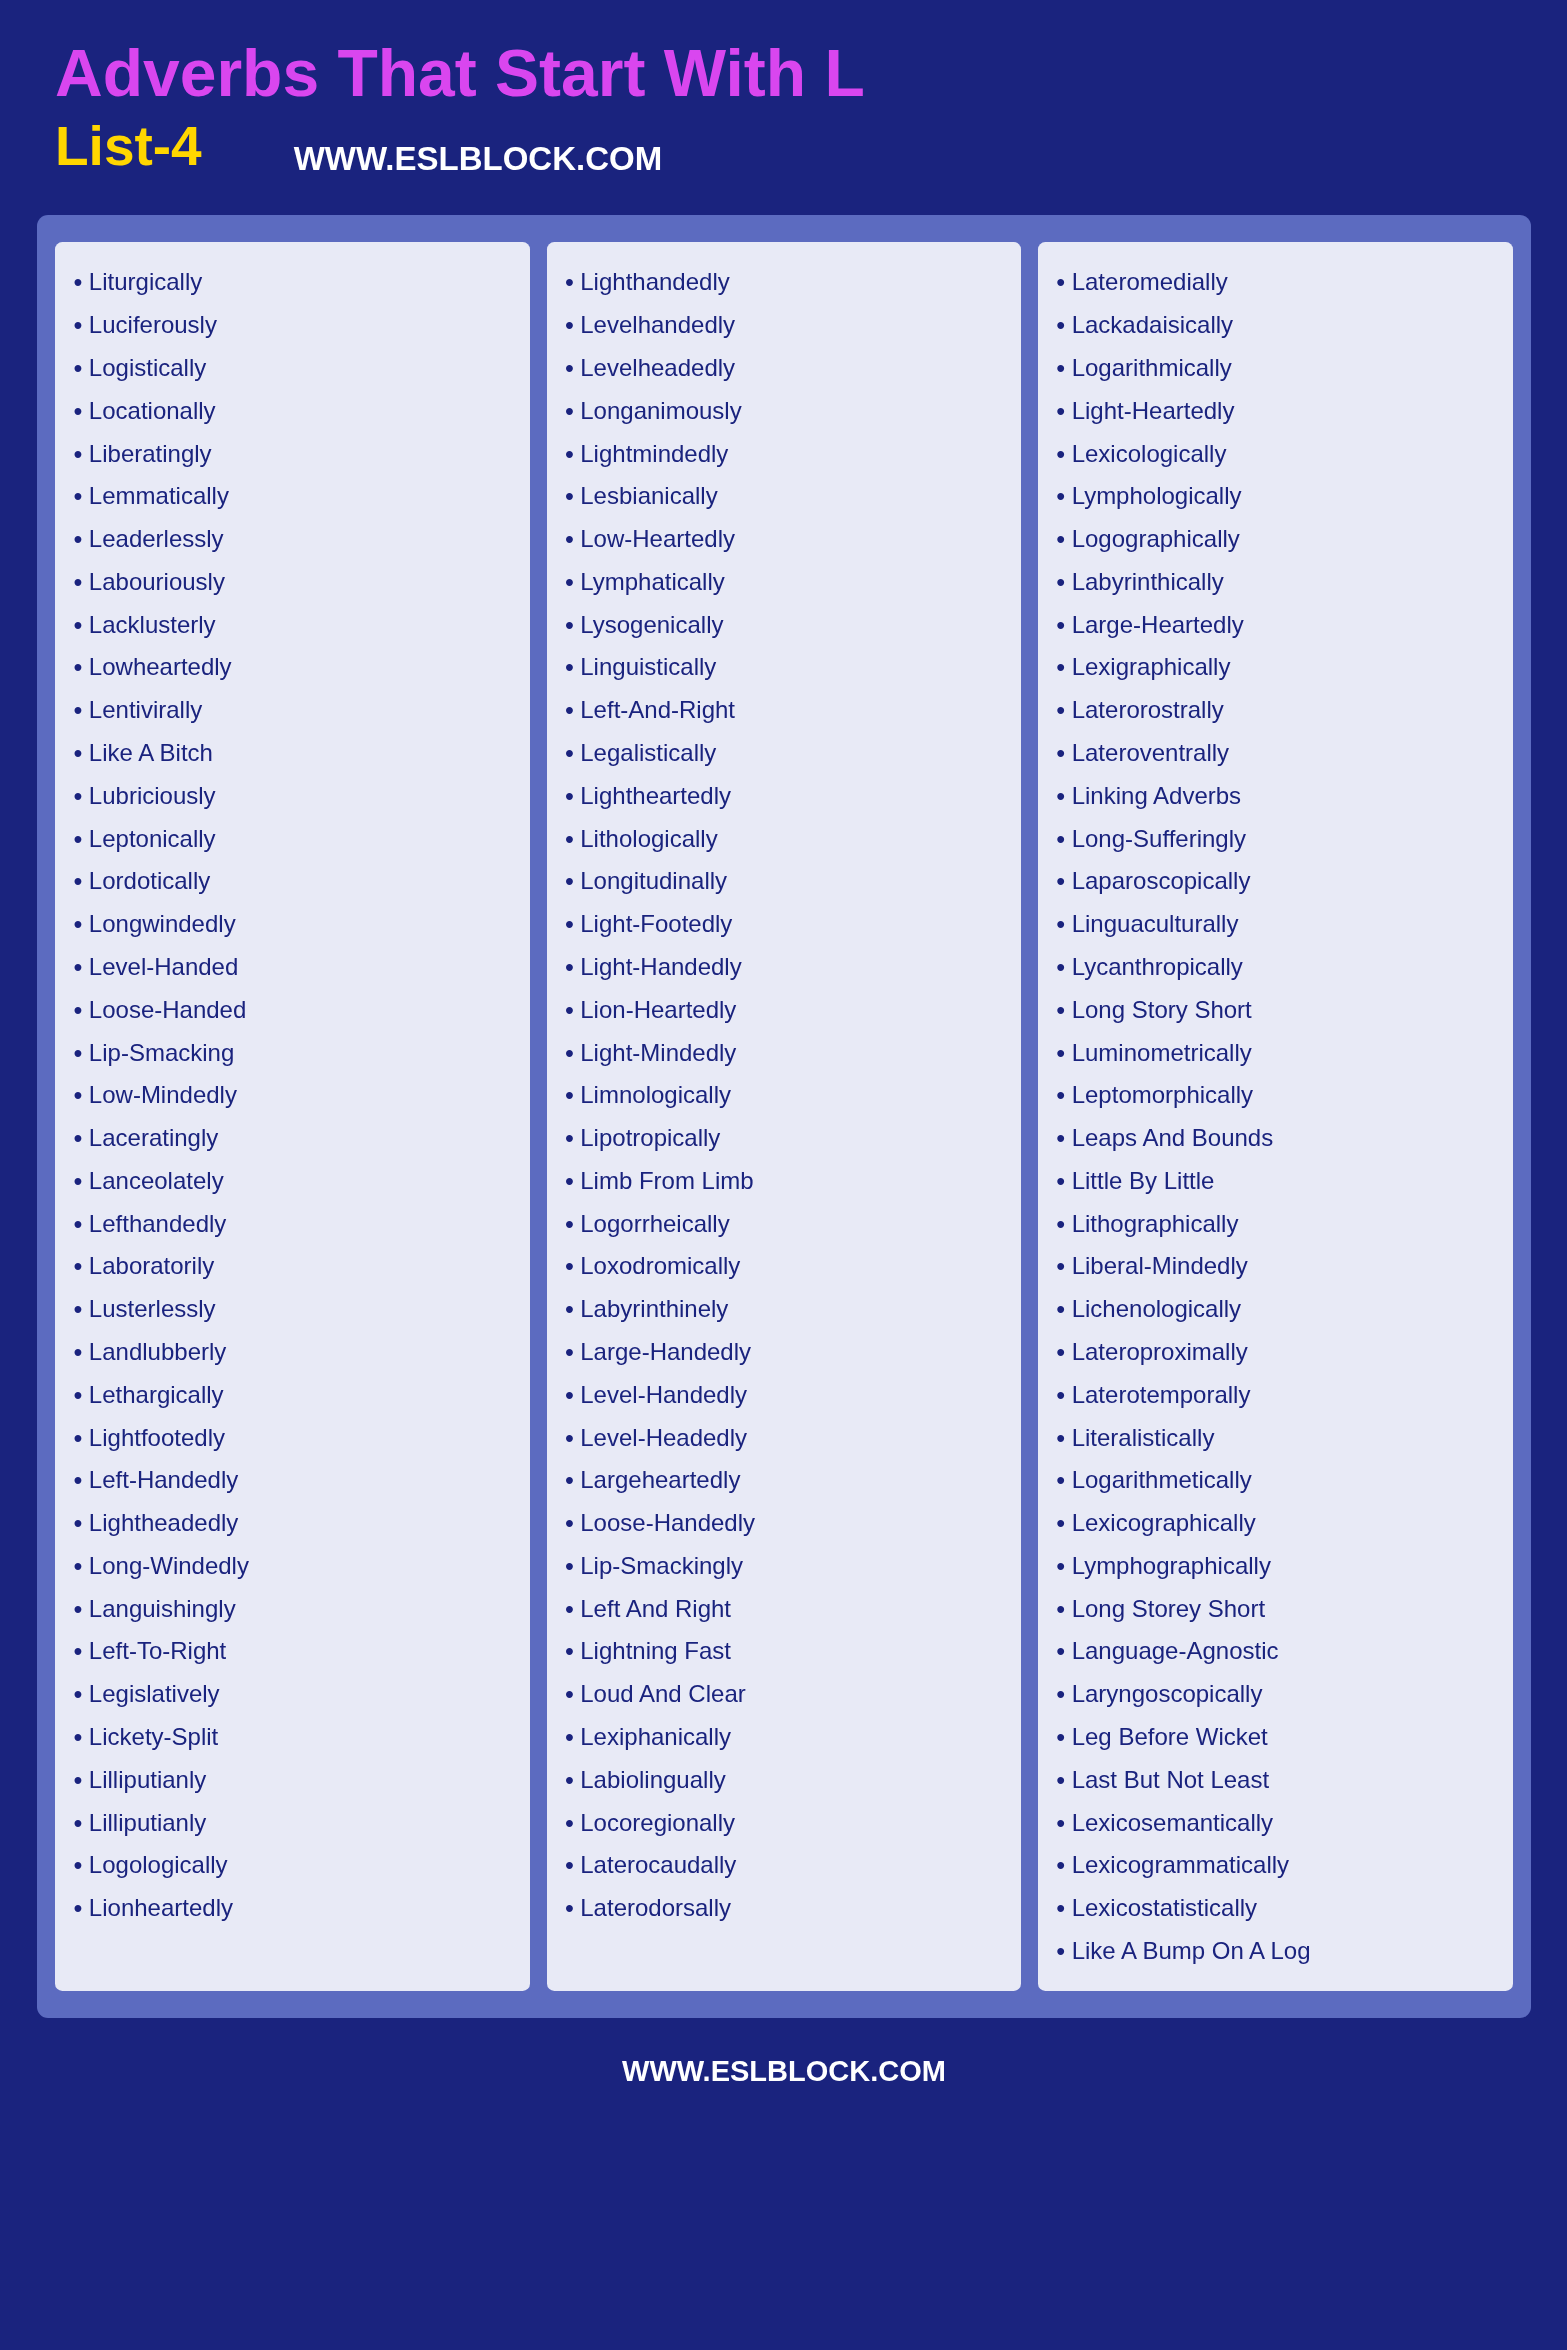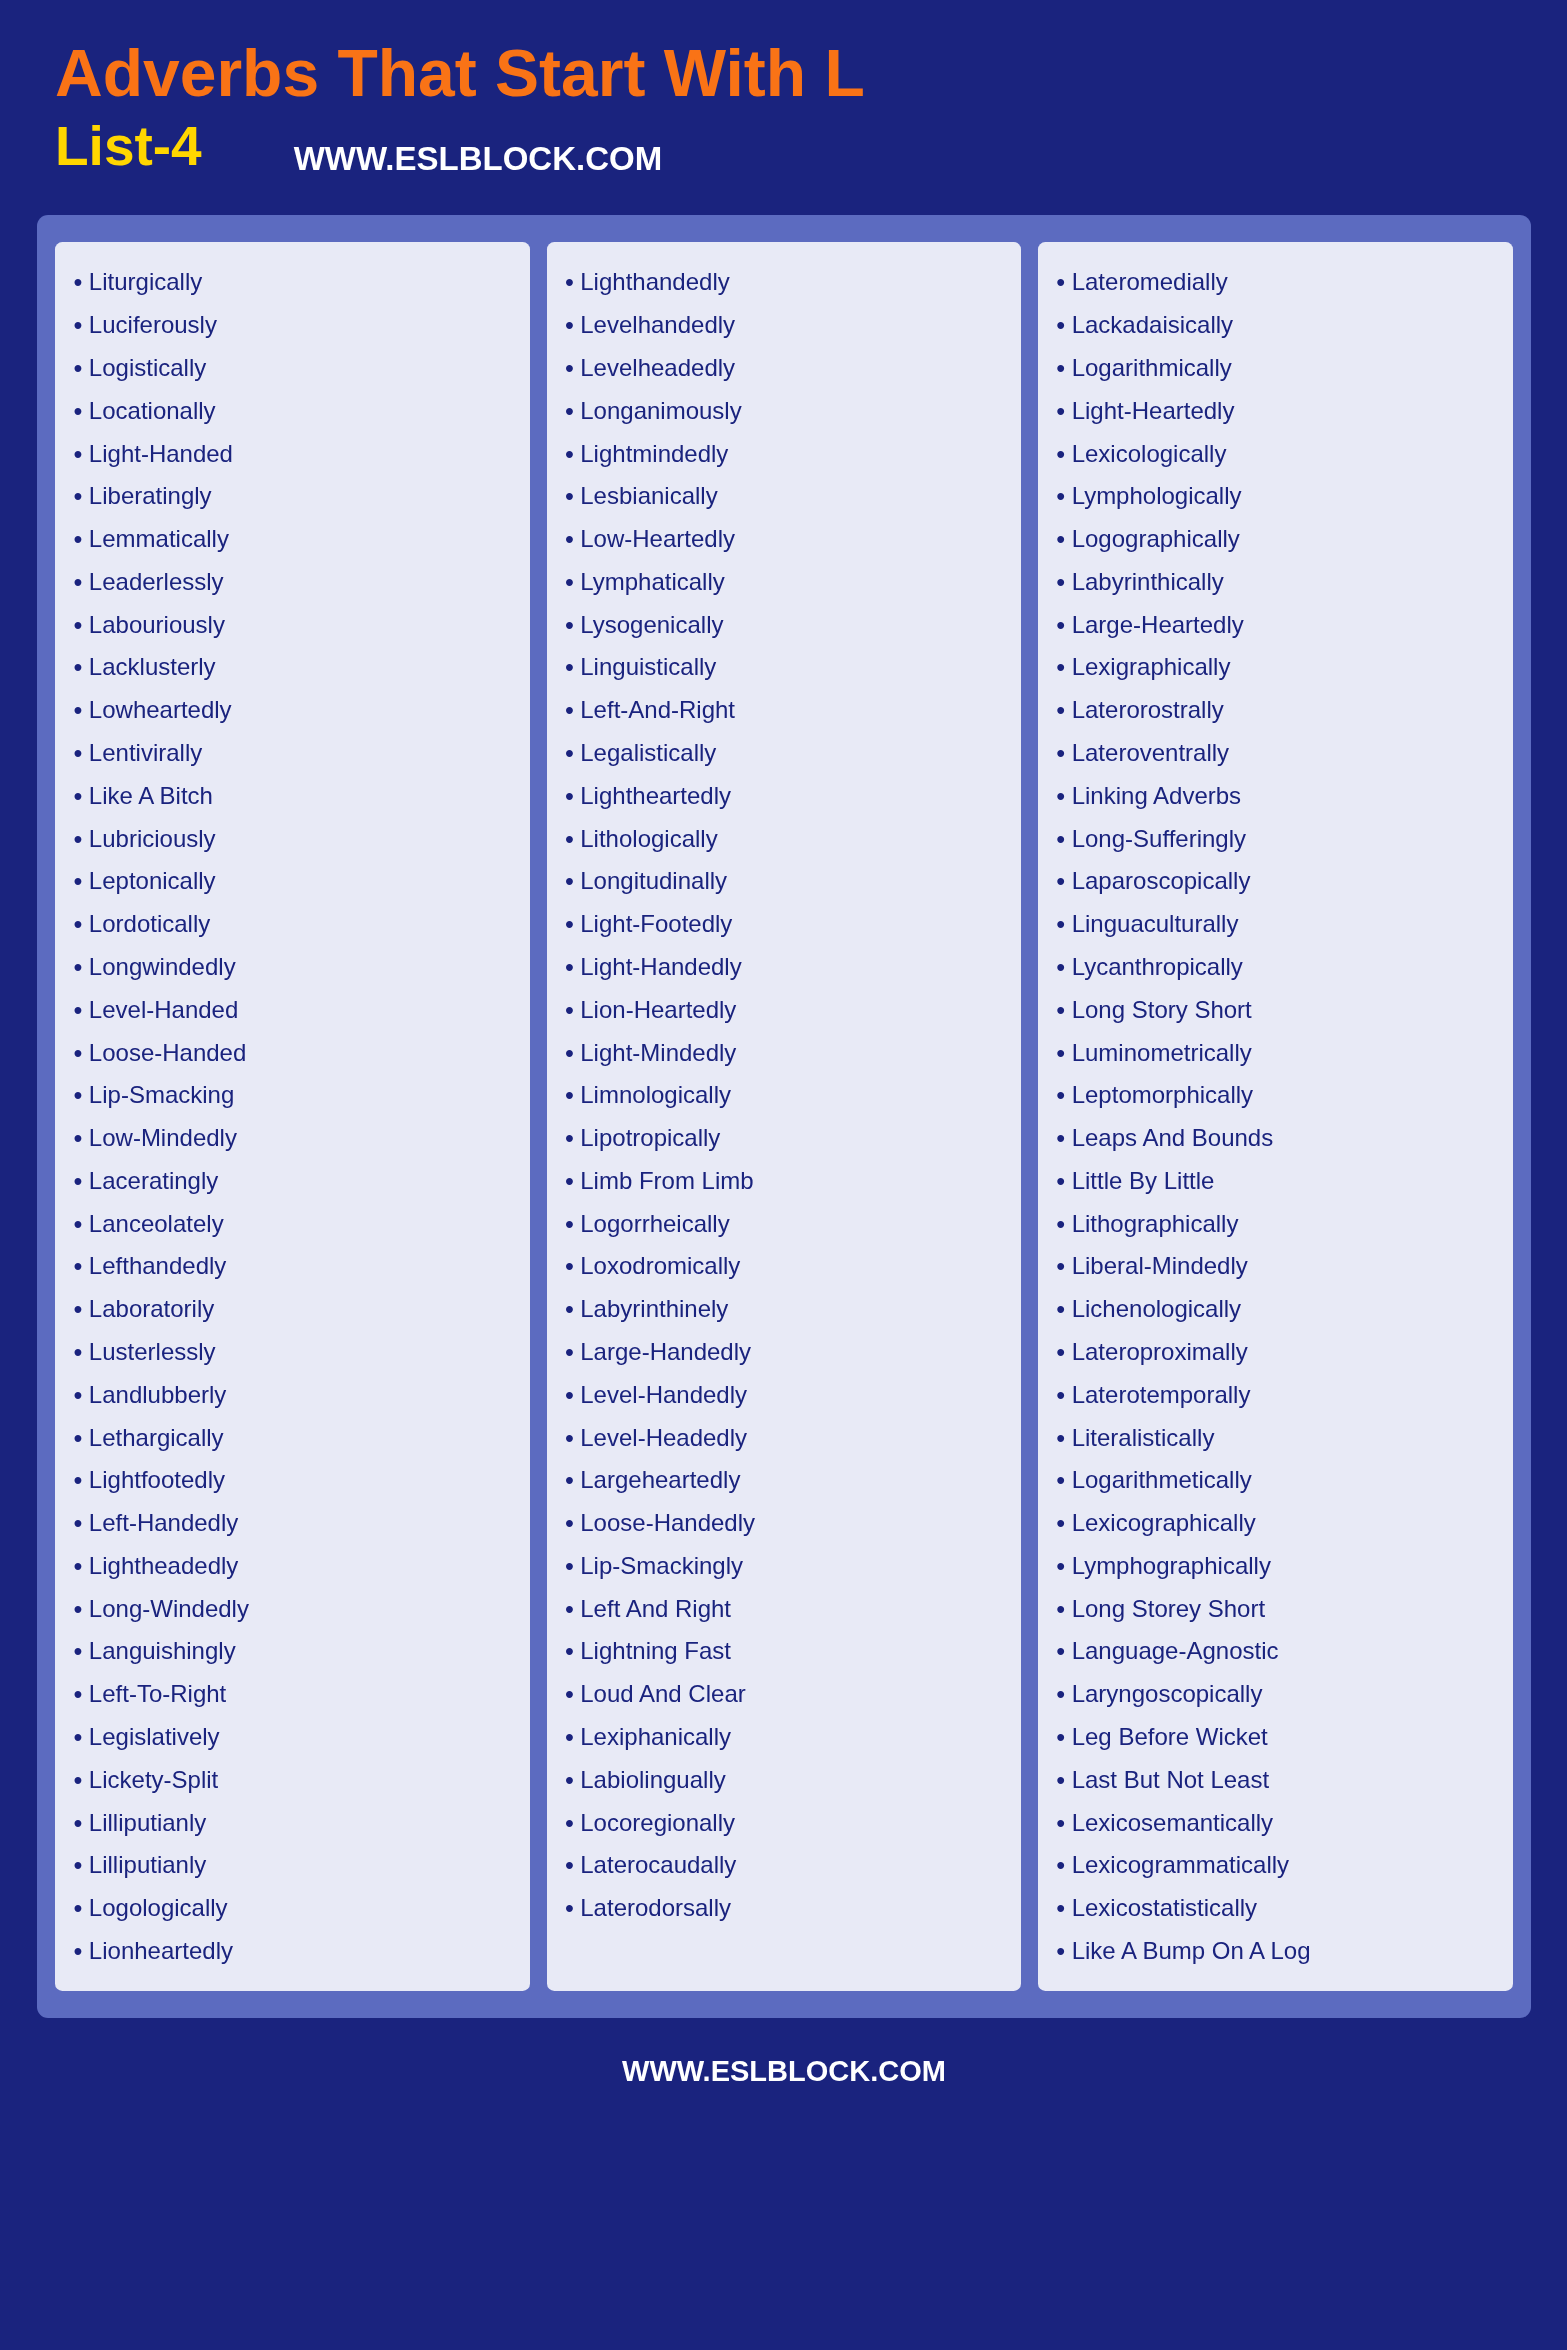--- a/index.html
+++ b/index.html
@@ -6,21 +6,21 @@
     body {
       background-color: #1a237e;
       font-family: Arial, sans-serif;
       width: 1568px;
       min-height: 2351px;
     }
     .header {
       padding: 37px 55px 18.4px 55px;
     }
     .header h1 {
-      color: #f97316;
+      color: #d946ef;
       font-size: 66px;
       font-weight: 900;
       line-height: 1.1;
     }
     .header .list-label {
       color: #FFD600;
       font-size: 55px;
       font-weight: 900;
       display: inline-block;
       margin-top: 4.6px;
@@ -86,21 +86,20 @@
   </div>
 </div>
 
 <div class="content-area">
   <div class="column">
     <ul id="col1-list">
         <li>Liturgically</li>
         <li>Luciferously</li>
         <li>Logistically</li>
         <li>Locationally</li>
-        <li>Light-Handed</li>
         <li>Liberatingly</li>
         <li>Lemmatically</li>
         <li>Leaderlessly</li>
         <li>Labouriously</li>
         <li>Lacklusterly</li>
         <li>Lowheartedly</li>
         <li>Lentivirally</li>
         <li>Like A Bitch</li>
         <li>Lubriciously</li>
         <li>Leptonically</li>

